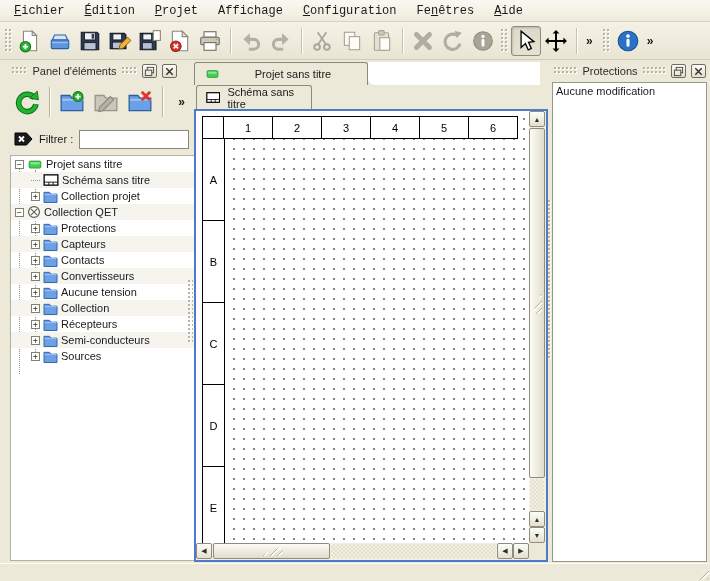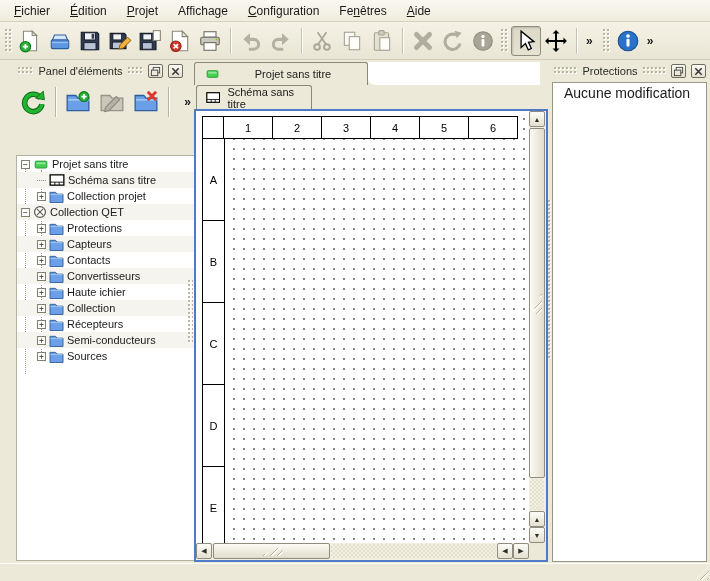--- a/index.html
+++ b/index.html
@@ -4,21 +4,21 @@
 <style>
   * { margin:0; padding:0; box-sizing:border-box; }
   html,body { width:710px; height:581px; overflow:hidden; }
   body { font-family:"Liberation Sans","DejaVu Sans",sans-serif; font-size:11px; color:#1a1a1a; background:#ece9d8; }
   #app { position:relative; width:710px; height:581px; background:#ece9d8; }
 
   
   .menubar { position:absolute; left:0; top:0; width:710px; height:22px;
     background:linear-gradient(#faf8f1,#efecdd); border-bottom:1px solid #d6d2c0;
     display:flex; align-items:center; padding-left:4px; font-size:12px; }
-  .menu-item { padding:2px 10px; cursor:default; }
+  .menu-item { padding:2px 10px; cursor:default;font-family:Liberation Mono, monospace; }
   .menu-item u { text-decoration:underline; }
 
   
   .toolbar { position:absolute; left:0; top:22px; width:710px; height:38px;
     background:linear-gradient(#f5f2e6,#e9e5d4); border-bottom:1px solid #d0ccba;
     display:flex; align-items:center; padding:0 2px; }
   .tb-btn { width:30px; height:30px; display:flex; align-items:center; justify-content:center;
     border:1px solid transparent; border-radius:3px; }
   .tb-btn.pressed { border:1px solid #8f8c7d; background:linear-gradient(#dcd8c8,#e7e3d3);
     box-shadow:inset 1px 1px 2px rgba(0,0,0,.15); }
@@ -30,21 +30,21 @@
   .tb-handle { width:7px; height:24px; margin:0 3px; }
   .chev { font-size:12px; font-weight:bold; color:#1a1a1a; padding:0 4px; }
 
   
   .dock-title { height:18px; display:flex; align-items:center; gap:5px; padding:0 2px; }
   .dock-title .tex { flex:1; height:8px; }
   .dock-title .lbl { font-size:11px; color:#2c2c28; white-space:nowrap; }
   .dock-btn { width:15px; height:14px; border:1px solid #6f6d60; border-radius:2px;
     background:linear-gradient(#fcfbf5,#e3dfce); display:flex; align-items:center; justify-content:center; }
 
-  .left-dock { position:absolute; left:16px; top:62px; width:169px; height:500px; }
+  .left-dock { position:absolute; left:10px; top:62px; width:169px; height:500px; }
   .el-toolbar { position:absolute; left:0; top:20px; width:185px; height:40px;
     display:flex; align-items:center; }
   .el-btn { width:34px; height:34px; display:flex; align-items:center; justify-content:center;
     border:1px solid transparent; border-radius:3px; }
   .el-sep { width:1px; height:30px; background:#b9b5a4; box-shadow:1px 0 0 #fdfcf7; margin:0 5px; }
 
   .filter-row { position:absolute; left:0; top:64px; width:185px; height:26px;
     display:flex; align-items:center; gap:6px; padding:0 4px; }
   .filter-input { width:110px; height:19px; border:1px solid #8a887a; background:#fff;
     font-family:inherit; font-size:11px; padding:0 3px; }
@@ -93,21 +93,21 @@
   .thumb { position:absolute; border:1px solid #8f8c7d; border-radius:2px; }
   .thumb.v { background:linear-gradient(90deg,#fcfbf5,#e1ddcc); }
   .thumb.h { background:linear-gradient(#fcfbf5,#e1ddcc); }
   .thumb .grip { position:absolute; left:50%; top:50%; transform:translate(-50%,-50%); }
   .corner { position:absolute; right:0; bottom:0; width:17px; height:17px; background:#ece9d8; }
 
   
   .right-dock { position:absolute; left:552px; top:62px; width:156px; height:500px; }
   .undo-list { position:absolute; left:0; top:20px; width:155px; height:480px;
     background:#fff; border:1px solid #9a9784; }
-  .undo-item { padding:2px 11px; font-size:14px; }
+  .undo-item { padding:2px 3px; font-size:11px; }
 
   
   .statusbar { position:absolute; left:0; top:563px; width:710px; height:18px;
     background:#ece9d8; border-top:1px solid #fdfcf7; }
   .grip { position:absolute; right:1px; bottom:1px; width:14px; height:14px;
     background:repeating-linear-gradient(135deg, transparent 0 3px, #b4b09d 3px 4px, #fdfcf7 4px 5px);
     clip-path:polygon(100% 0, 100% 100%, 0 100%); }
 </style>
 </head>
 <body>
@@ -319,20 +319,30 @@
             <path d="M2 6h8l2 2.5h10V20H2z" fill="#6ba0e8" stroke="#2c5f9e" stroke-width="1.2"></path>
             <path d="M2.8 10h20" stroke="#a9c8f2" stroke-width="1.4"></path>
             <path d="M13.5 2.5l8 8M21.5 2.5l-8 8" stroke="#a01710" stroke-width="1.2"></path>
             <path d="M13.8 2.8l7.4 7.4M21.2 2.8l-7.4 7.4" stroke="#e0352a" stroke-width="2.6"></path>
           </svg>
       </div>
       <div class="el-sep"></div>
       <div class="chev" style="margin-left:auto; margin-right:6px;">»</div>
     </div>
 
+    <div class="filter-row">
+      <span style="display:flex;">
+        <svg width="19" height="14" viewBox="0 0 19 14">
+            <path d="M1 1h11.5L18 7l-5.5 6H1z" fill="#1a1a1a" stroke="#000"></path>
+            <path d="M5 4.5l5 5M10 4.5l-5 5" stroke="#fff" stroke-width="1.8"></path>
+          </svg>
+      </span>
+      <span>Filtrer :</span>
+      <input class="filter-input" value="" style="">
+    </div>
 
     <div class="tree">
       <div class="tree-guide" style="left:8px; top:10px; height:208px;"></div>
       <div class="tree-guide" style="left:24px; top:14px; height:28px;"></div>
       <div class="tree-guide" style="left:24px; top:62px; height:140px;"></div>
     <div class="tree-row lvl0">
           <span class="expander">−</span>
           <span class="ticon">
             <svg width="16" height="13" viewBox="0 0 16 16">
               <rect x="0.8" y="3.8" width="14.4" height="8.6" rx="1.5" fill="#45cf52" stroke="#1e8f2a"></rect>
@@ -412,21 +422,21 @@
           <span>Convertisseurs</span>
         </div>
         <div class="tree-row lvl1">
           <span class="expander">+</span>
           <span class="ticon">
             <svg width="15" height="13" viewBox="0 0 16 14">
               <path d="M1 2.5h6l1.6 2H15v9H1z" fill="#6ba0e8" stroke="#2c5f9e"></path>
               <path d="M1.4 5h13.2" stroke="#a9c8f2"></path>
             </svg>
           </span>
-          <span>Haute ichier</span>
+          <span>Aucune tension</span>
         </div>
         <div class="tree-row lvl1 alt">
           <span class="expander">+</span>
           <span class="ticon">
             <svg width="15" height="13" viewBox="0 0 16 14">
               <path d="M1 2.5h6l1.6 2H15v9H1z" fill="#6ba0e8" stroke="#2c5f9e"></path>
               <path d="M1.4 5h13.2" stroke="#a9c8f2"></path>
             </svg>
           </span>
           <span>Collection</span>

